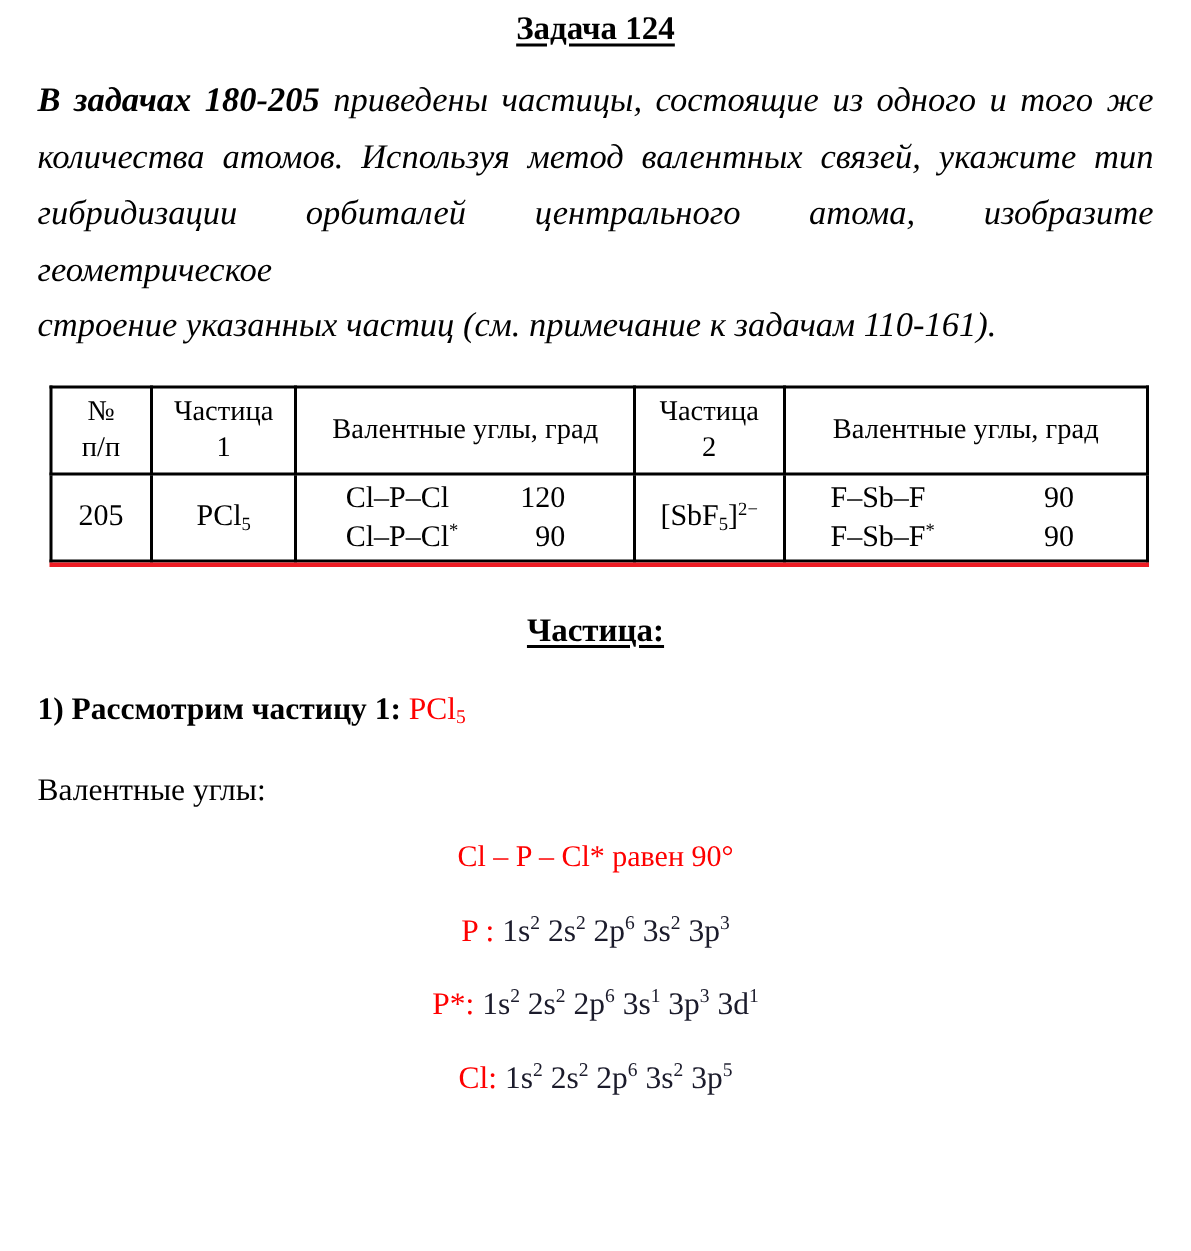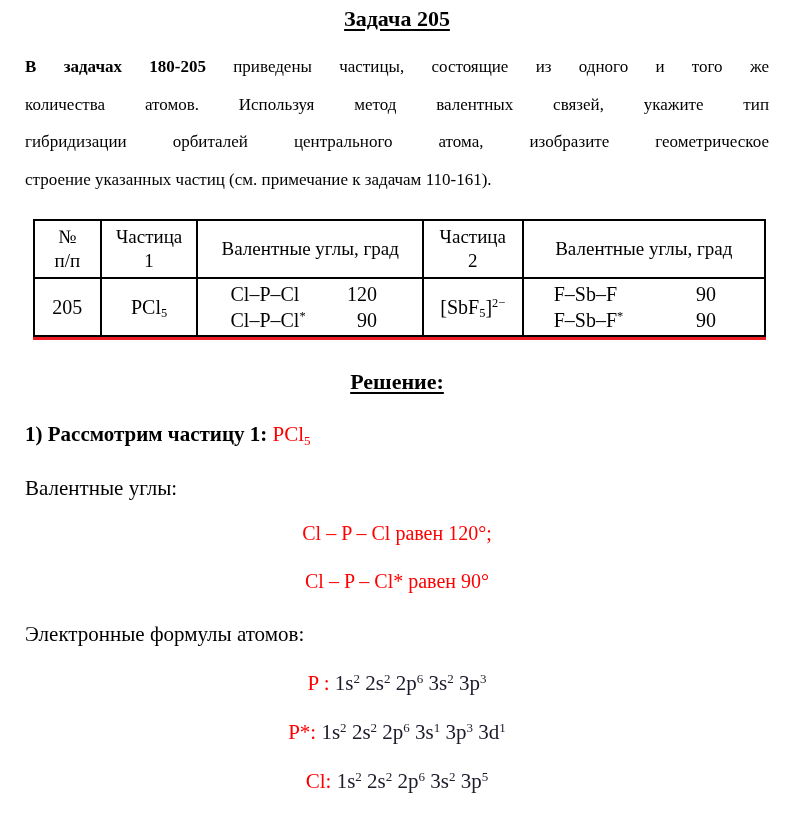--- a/index.html
+++ b/index.html
@@ -20,22 +20,23 @@
   .doc-title{
     margin-top:5px;
     text-align:center;
     font-size:22px;font-weight:700;
     line-height:28px;
   }
   .doc-title span{text-decoration:underline;text-underline-offset:3px;}
 
   .intro{
     margin-top:15px;
-    font-size:17px;
+    font-size:23px;
     line-height:37.5px;
+    font-style:italic;
   }
   .intro .line{text-align:justify;text-align-last:justify;}
   .intro .line:last-child{text-align-last:left;}
   .intro .b{font-weight:700;}
 
   
   .table-wrap{margin:21px 0 0 8px;width:735px;}
   table{
     border-collapse:collapse;
     width:733px;
@@ -93,21 +94,21 @@
 
   sup{font-size:0.62em;vertical-align:baseline;position:relative;top:-0.55em;line-height:0;}
   sub{font-size:0.62em;vertical-align:baseline;position:relative;top:0.28em;line-height:0;}
 </style>
 </head>
 <body>
 
 <div class="page">
 
   <div class="doc-title">
-    <span>Задача 205</span>
+    <span>Задача 124</span>
   </div>
 
   <div class="intro">
     <div class="line"><span class="b">В задачах 180-205</span><span> приведены частицы, состоящие из одного и того же</span></div>
     <div class="line"><span>количества атомов. Используя метод валентных связей, укажите тип</span></div>
     <div class="line"><span>гибридизации орбиталей центрального атома, изобразите геометрическое</span></div>
     <div class="line"><span>строение указанных частиц (см. примечание к задачам 110-161).</span></div>
   </div>
 
   <div class="table-wrap">
@@ -166,32 +167,30 @@
               <span class="angle-val">90</span>
             </div>
           </td>
         </tr>
       </tbody>
     </table>
     <div class="red-bar"></div>
   </div>
 
   <div class="solution-heading">
-    <span>Решение:</span>
+    <span>Частица:</span>
   </div>
 
   <div class="step1">
     <span class="b">1) Рассмотрим частицу 1: </span><span><span class="c-red">PCl</span><sub class="c-red">5</sub></span>
   </div>
 
   <div class="plain-label">Валентные углы:</div>
 
-  <div class="red-center">Cl – P – Cl равен 120°;</div>
   <div class="red-center">Cl – P – Cl* равен 90°</div>
 
-  <div class="plain-label electron-label">Электронные формулы атомов:</div>
 
   <div class="formula-line"><span class="c-red">P : </span><span>1s</span><sup>2</sup><span> 2s</span><sup>2</sup><span> 2p</span><sup>6</sup><span> 3s</span><sup>2</sup><span> 3p</span><sup>3</sup></div>
   <div class="formula-line"><span class="c-red">P*: </span><span>1s</span><sup>2</sup><span> 2s</span><sup>2</sup><span> 2p</span><sup>6</sup><span> 3s</span><sup>1</sup><span> 3p</span><sup>3</sup><span> 3d</span><sup>1</sup></div>
   <div class="formula-line"><span class="c-red">Cl:  </span><span>1s</span><sup>2</sup><span> 2s</span><sup>2</sup><span> 2p</span><sup>6</sup><span> 3s</span><sup>2</sup><span> 3p</span><sup>5</sup></div>
 
 
 </div>
 
 </body></html>

